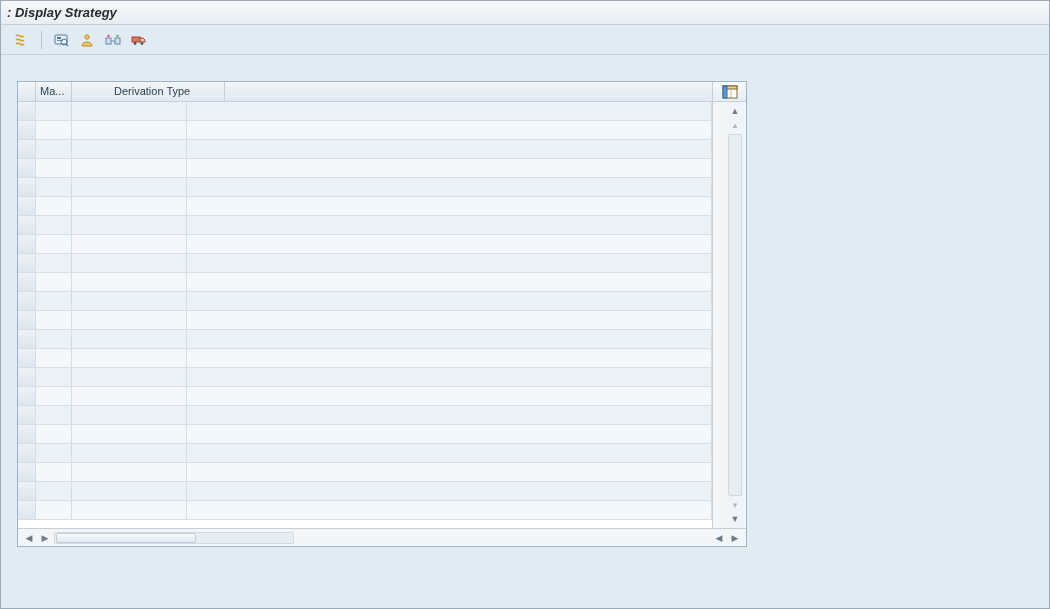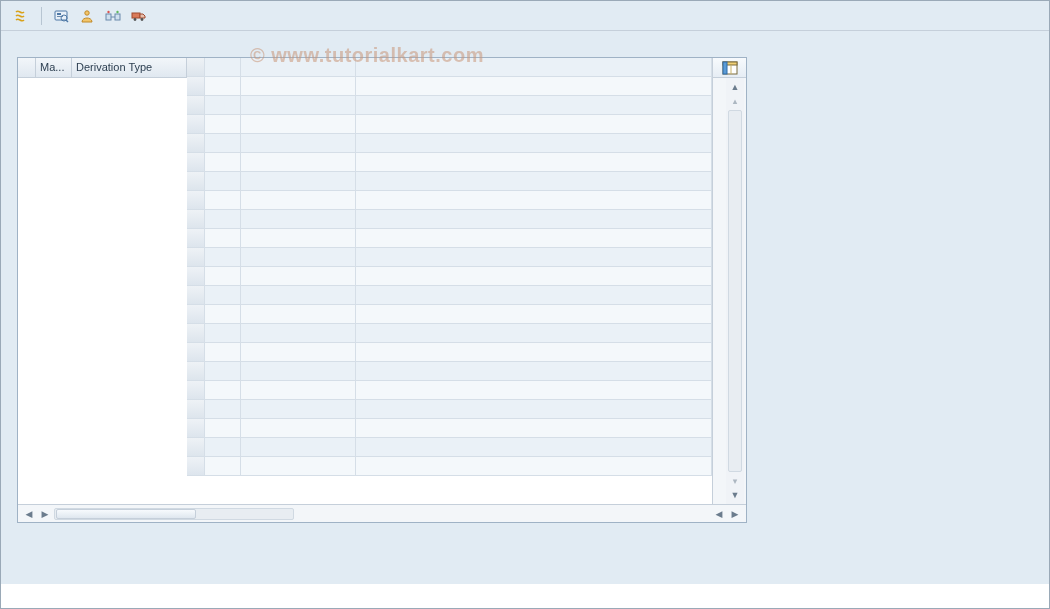--- a/index.html
+++ b/index.html
@@ -79,41 +79,41 @@
       padding-left: 6px;
       color: #2c3e50;
     }
     .panel-body {
       display: flex;
       height: 446px;
     }
     .grid-area {
       flex: 1;
       display: flex;
-      flex-direction: row;
+      flex-direction: column;
       overflow: hidden;
     }
     .grid-header {
       display: flex;
       height: 20px;
       background: linear-gradient(#f2f6fa, #e0e8f0);
       border-bottom: 1px solid #c5cfda;
       flex-shrink: 0;
     }
     .grid-header .hcell {
       border-right: 1px solid #c5cfda;
       padding: 3px 4px 0 4px;
       color: #2c3e50;
       overflow: hidden;
       white-space: nowrap;
       text-overflow: ellipsis;
     }
     .hc-sel { width: 18px; }
     .hc-ma  { width: 36px; }
-    .hc-dt  { width: 115px; }
+    .hc-dt  { width: 115px; margin-left: 38px; }
     .hc-ds  { flex: 1; border-right: none; }
     .grid-rows {
       flex: 1;
       overflow: hidden;
     }
     .grow {
       display: flex;
       height: 19px;
       border-bottom: 1px solid #d5dee7;
     }
@@ -218,20 +218,23 @@
       color: rgba(200,150,120,0.55);
       pointer-events: none;
       letter-spacing: 0.5px;
     }
   </style>
 </head>
 <body>
 
 <div class="outer">
 
+  <div class="title-bar">
+    <span>: Display Strategy</span>
+  </div>
 
   <div class="toolbar">
     <div class="tb-btn">
       <svg width="16" height="16" viewBox="0 0 16 16">
           <path d="M2 4c3-3 5 3 8 0" stroke="#d9a21a" stroke-width="1.6" fill="none"></path>
           <path d="M2 8c3-3 5 3 8 0" stroke="#d9a21a" stroke-width="1.6" fill="none"></path>
           <path d="M2 12c3-3 5 3 8 0" stroke="#d9a21a" stroke-width="1.6" fill="none"></path>
         </svg>
     </div>
     <div class="tb-sep"></div>
@@ -438,14 +441,13 @@
         <div class="htrack left">
           <div class="hthumb"></div>
         </div>
         <div class="spacer"></div>
         <div class="harrow">◀</div>
         <div class="harrow">▶</div>
       </div>
     </div>
   </div>
 
-  <div class="watermark">© www.tutorialkart.com</div>
 </div>
 
 </body></html>

